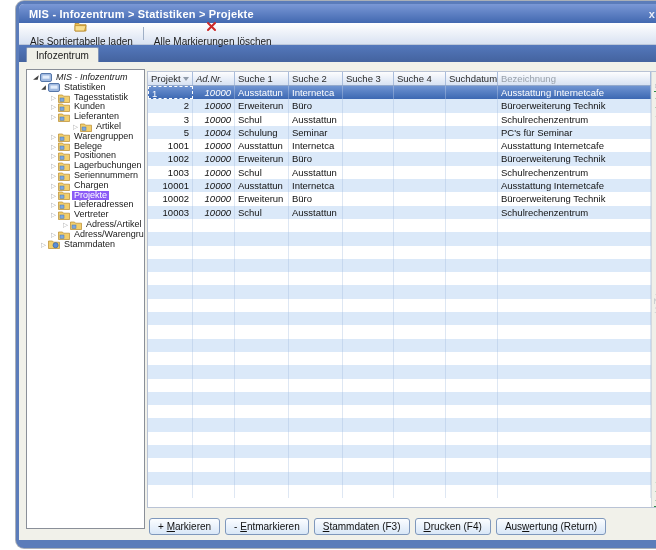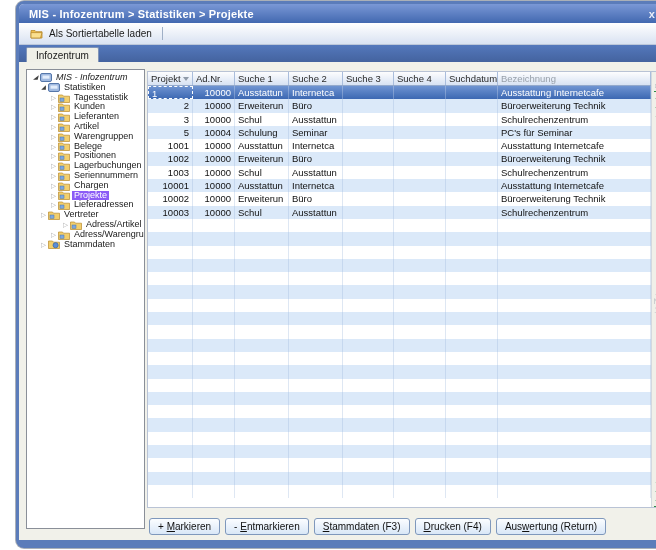--- a/index.html
+++ b/index.html
@@ -7,21 +7,21 @@
   .window{position:absolute;left:16px;top:1px;width:654px;height:547px;box-sizing:border-box;
     border:3px solid #5b7cba;border-bottom-width:8px;border-radius:8px;background:#f1f1ea;
     box-shadow:0 0 0 1px #aab0b8;overflow:hidden;}
   
   .titlebar{height:19px;background:linear-gradient(#7a98d6,#4268b0);display:flex;align-items:center;
     padding:0 10px;color:#fff;font-size:11px;font-weight:bold;letter-spacing:.2px;}
   .close-x{margin-left:auto;font-size:11px;font-weight:bold;color:#e9eef9;cursor:default;padding:0 2px;}
   
   .toolbar{height:21px;background:linear-gradient(#ffffff,#d9e2f2);border-bottom:1px solid #bcc7da;
     display:flex;align-items:center;padding:0 5px;font-size:10px;color:#1a1a1a;}
-  .tool-btn{display:flex;gap:4px;padding:2px 6px;border-radius:2px;}
+  .tool-btn{display:flex;align-items:center;gap:4px;padding:2px 6px;border-radius:2px;flex-direction:column;}
   .tb-sep{width:1px;height:13px;background:#9fafc6;margin:0 4px;}
   
   .tabstrip{height:17px;background:linear-gradient(#5478bc,#44639f);display:flex;align-items:flex-end;padding-left:7px;}
   .tab{background:#f0f0e8;border:1px solid #8094b8;border-bottom:none;border-radius:2px 2px 0 0;
     padding:2px 9px 1px 9px;font-size:10px;color:#222;line-height:11px;}
   
   .content{position:relative;height:481px;background:#f1f1ea;}
   
   .tree-panel{position:absolute;left:7px;top:7px;width:119px;height:460px;background:#fff;
     border:1px solid #8a8f98;overflow:hidden;font-size:9px;color:#1a1a1a;padding-top:3px;box-sizing:border-box;}
@@ -46,21 +46,21 @@
     border-top:4px solid #8f9aa8;margin-left:auto;flex:none;}
   .rows{flex:1;overflow:hidden;font-size:9.5px;color:#111;}
   .grow{display:flex;height:13.3px;line-height:13.3px;box-sizing:border-box;}
   .grow.alt{background:#dbe9f9;}
   .grow.sel{background:linear-gradient(#6f94d2,#3c68b2);color:#fff;}
   .cell{box-sizing:border-box;padding:0 3px;border-right:1px solid rgba(160,185,220,.35);
     overflow:hidden;white-space:nowrap;}
   .sel .cell{border-right-color:rgba(255,255,255,.25);}
   .cell.num{text-align:right;}
   .sel .cell.focus{border:1px dashed #fff;text-align:left;}
-  .c0{width:45px;flex:none;} .c1{width:42px;flex:none;} .c2{width:54px;flex:none;}
+  .c0{width:45px;flex:none;} .c1{width:42px;flex:none;font-style:italic;} .c2{width:54px;flex:none;}
   .c3{width:54px;flex:none;} .c4{width:51px;flex:none;} .c5{width:52px;flex:none;}
   .c6{width:52px;flex:none;} .c7{flex:1;}
   
   .side-strip{width:11px;flex:none;background:#f0f0e9;border-left:1px solid #d4d8de;
     display:flex;flex-direction:column;align-items:center;}
   .g{font-size:7px;line-height:9px;text-align:center;cursor:default;}
   .g-green{color:#2e8b45;}
   .g-gray{color:#8a94a2;opacity:.55;font-size:8px;}
   .g-dim{opacity:.45;}
   .bar-top{border-top:1px solid #2e8b45;}
@@ -87,20 +87,28 @@
       <div class="tool-btn">
         <span class="t-ico">
           <svg width="13" height="11" viewBox="0 0 13 11">
               <path d="M1 2.5 h4 l1 1.2 h6 v6.3 h-11 z" fill="#f2c04e" stroke="#b98a2c" stroke-width=".8"></path>
               <path d="M1 4.6 h11 l-1.5 5.4 h-9.5 z" fill="#fadf8f" stroke="#b98a2c" stroke-width=".8"></path>
             </svg>
         </span>
         <span>Als Sortiertabelle laden</span>
       </div>
       <div class="tb-sep"></div>
+      <div class="tool-btn">
+        <span class="t-ico">
+          <svg width="11" height="11" viewBox="0 0 11 11">
+              <path d="M2 2 L9 9 M9 2 L2 9" stroke="#cc2a2a" stroke-width="2.1" stroke-linecap="round"></path>
+            </svg>
+        </span>
+        <span>Alle Markierungen löschen</span>
+      </div>
     </div>
 
     <div class="tabstrip">
       <div class="tab">
         <span>Infozentrum</span>
       </div>
     </div>
 
     <div class="content">
 
@@ -148,21 +156,21 @@
           <div class="titem" style="padding-left: 22px;">
             <span class="t-arrow">▷</span>
             <span class="t-ico">
               <svg width="12" height="10" viewBox="0 0 12 10">
                 <path d="M.5 2 h4 l1 1.2 h6 v6.3 h-11 z" fill="#f2cf6d" stroke="#b98a2c" stroke-width=".7"></path>
                 <rect x="2" y="5" width="4" height="3.3" fill="#7da7dd" stroke="#4a74ab" stroke-width=".5"></rect>
               </svg>
             </span>
             <span class="t-label">Lieferanten</span>
           </div>
-          <div class="titem" style="padding-left: 22px;">
+          <div class="titem" style=" margin-left: 44px;">
             <span class="t-arrow">▷</span>
             <span class="t-ico">
               <svg width="12" height="10" viewBox="0 0 12 10">
                 <path d="M.5 2 h4 l1 1.2 h6 v6.3 h-11 z" fill="#f2cf6d" stroke="#b98a2c" stroke-width=".7"></path>
                 <rect x="2" y="5" width="4" height="3.3" fill="#7da7dd" stroke="#4a74ab" stroke-width=".5"></rect>
               </svg>
             </span>
             <span class="t-label">Artikel</span>
           </div>
           <div class="titem" style="padding-left: 22px;">
@@ -238,21 +246,21 @@
           <div class="titem" style="padding-left: 22px;">
             <span class="t-arrow">▷</span>
             <span class="t-ico">
               <svg width="12" height="10" viewBox="0 0 12 10">
                 <path d="M.5 2 h4 l1 1.2 h6 v6.3 h-11 z" fill="#f2cf6d" stroke="#b98a2c" stroke-width=".7"></path>
                 <rect x="2" y="5" width="4" height="3.3" fill="#7da7dd" stroke="#4a74ab" stroke-width=".5"></rect>
               </svg>
             </span>
             <span class="t-label">Lieferadressen</span>
           </div>
-          <div class="titem" style="padding-left: 12px;">
+          <div class="titem" style="padding-left: 22px;">
             <span class="t-arrow">▷</span>
             <span class="t-ico">
               <svg width="12" height="10" viewBox="0 0 12 10">
                 <path d="M.5 2 h4 l1 1.2 h6 v6.3 h-11 z" fill="#f2cf6d" stroke="#b98a2c" stroke-width=".7"></path>
                 <rect x="2" y="5" width="4" height="3.3" fill="#7da7dd" stroke="#4a74ab" stroke-width=".5"></rect>
               </svg>
             </span>
             <span class="t-label">Vertreter</span>
           </div>
           <div class="titem" style="padding-left: 34px;">

